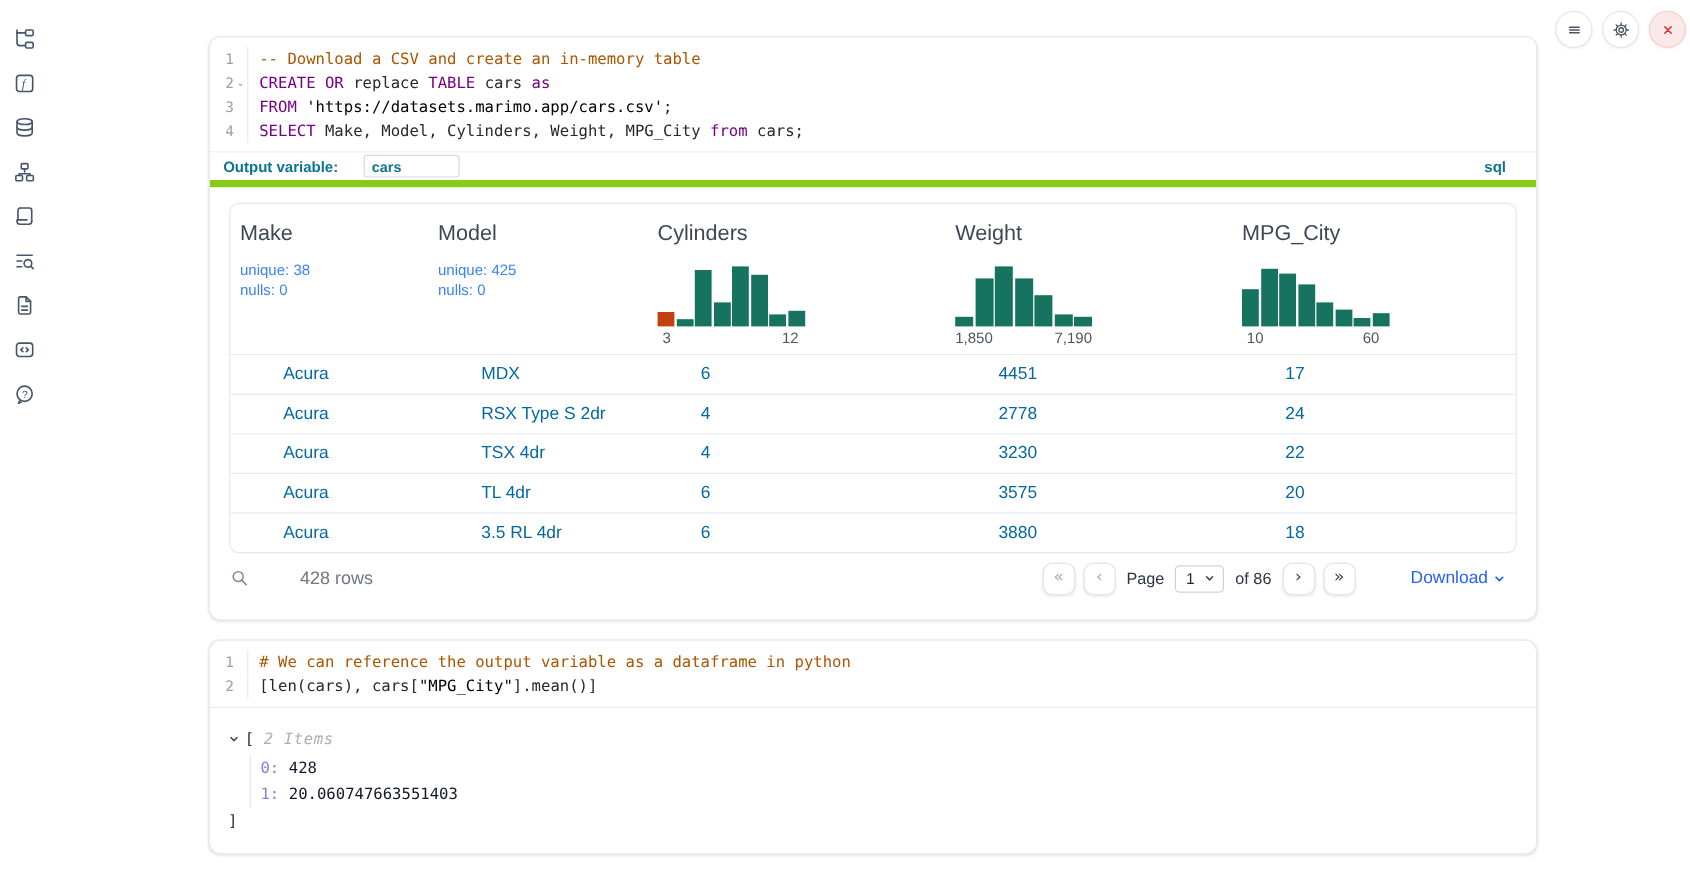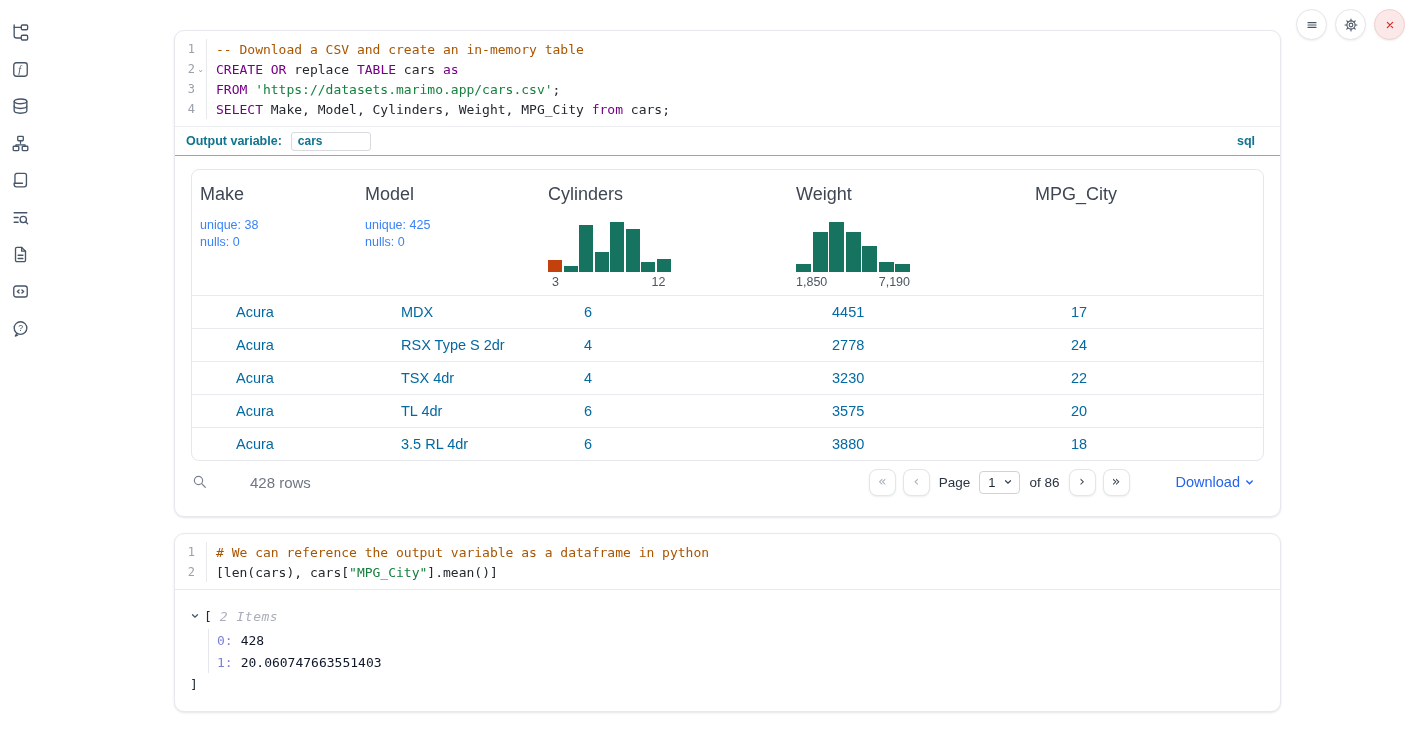--- a/index.html
+++ b/index.html
@@ -29,26 +29,26 @@
   .code-area { padding:8px 0 7px; }
   .code-line { display:flex; height:20px; align-items:center;
     font-family:"DejaVu Sans Mono", monospace; font-size:13px; }
   .gutter { width:32px; flex:none; align-self:stretch; display:flex; align-items:center;
     justify-content:flex-end; border-right:1px solid #e7e9ec; color:#9aa1ac; }
   .num { font-size:12px; }
   .fold { width:11px; font-size:8px; color:#9aa1ac; text-align:center;
     font-family:"DejaVu Sans", sans-serif; }
   .code-text { padding-left:9px; white-space:pre; color:#24292f; }
   .tok-kw { color:#770088; }
-  .tok-str { color:#15803d; }
+  .tok-str { color:#000000; }
   .tok-cm { color:#aa5500; }
 
   
   .ov-bar { height:30px; display:flex; align-items:center; padding:0 25px 0 11px;
-    border-top:1px solid #eceef1; border-bottom:1px solid #84cc16; }
+    border-top:1px solid #eceef1; border-bottom:6px solid #84cc16;gap:12px; }
   .ov-label { font-size:12.5px; font-weight:bold; color:var(--teal,#0e7490); }
   .ov-input { margin-left:9px; width:80px; height:19px; border:1px solid #d7dade; border-radius:3px;
     font-family:"Liberation Sans", sans-serif; font-size:12px; font-weight:bold;
     color:var(--teal,#0e7490); padding:0 6px; outline:none; }
   .lang-label { margin-left:auto; font-size:12.5px; font-weight:bold; color:var(--teal,#0e7490); }
 
   
   .table-box { margin:13px 16px 0; border:1px solid #e5e7eb; border-radius:8px; overflow:hidden; }
   .thead, .tr { display:grid; grid-template-columns:165px 183px 248px 239px auto; }
   .th { padding:14px 8px 6px; }
@@ -266,20 +266,36 @@
               <div class="bar" style="height: 8px; width: 15px;"></div>
             </div>
             <div class="hist-axis" style="padding-left: 0px; padding-right: 0px;">
               <span>1,850</span>
               <span>7,190</span>
             </div>
           </div>
         </div>
         <div class="th">
           <div class="th-label">MPG_City</div>
+          <div class="hist">
+            <div class="hist-bars">
+              <div class="bar" style="height: 31px; width: 14px;"></div>
+              <div class="bar" style="height: 48px; width: 14px;"></div>
+              <div class="bar" style="height: 44px; width: 14px;"></div>
+              <div class="bar" style="height: 35px; width: 14px;"></div>
+              <div class="bar" style="height: 20px; width: 14px;"></div>
+              <div class="bar" style="height: 14px; width: 14px;"></div>
+              <div class="bar" style="height: 7px; width: 14px;"></div>
+              <div class="bar" style="height: 11px; width: 14px;"></div>
+            </div>
+            <div class="hist-axis" style="padding-left: 4px; padding-right: 8px;">
+              <span>10</span>
+              <span>60</span>
+            </div>
+          </div>
         </div>
       </div>
     <div id="tbody">
         <div class="tr">
           <div class="td">Acura</div>
           <div class="td">MDX</div>
           <div class="td">6</div>
           <div class="td">4451</div>
           <div class="td">17</div>
         </div>

